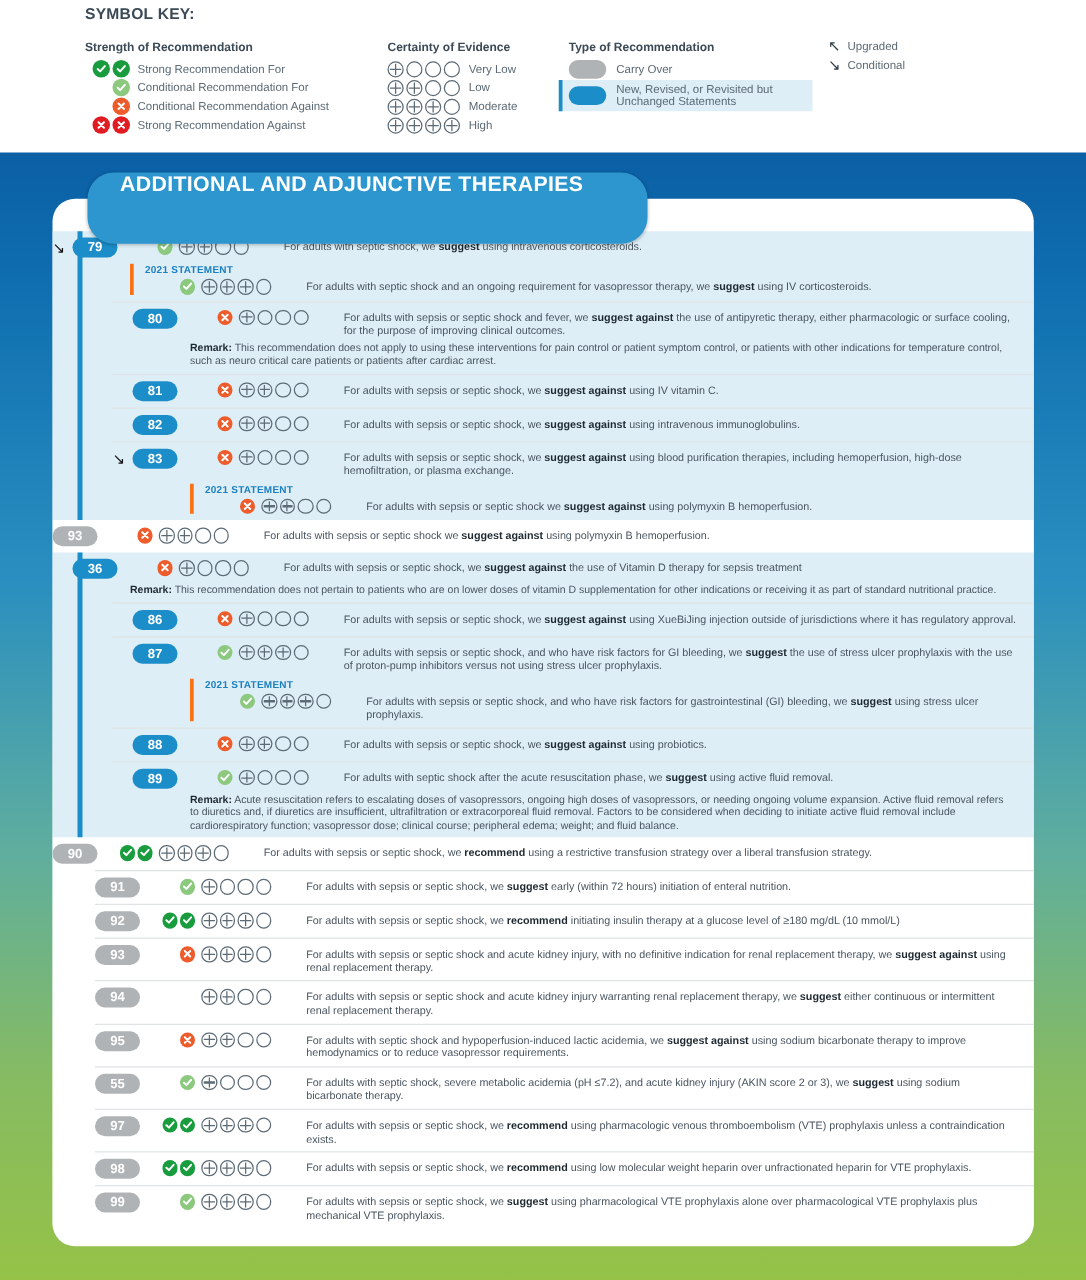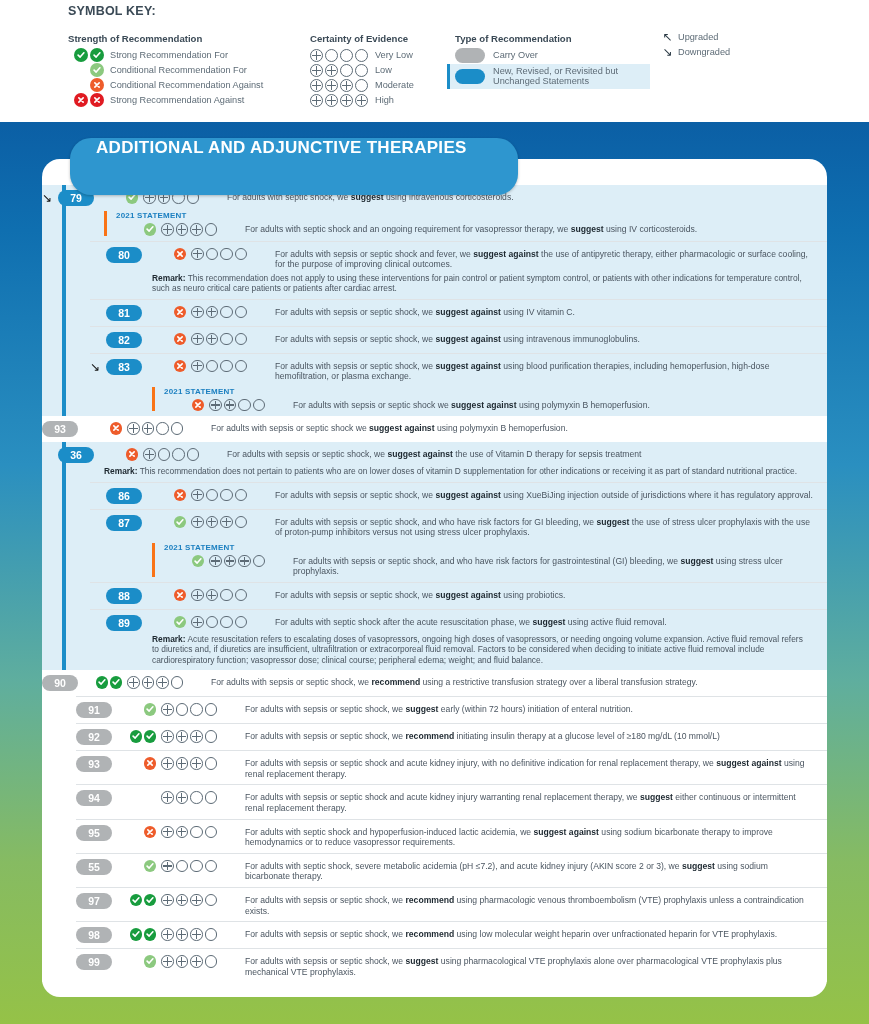--- a/index.html
+++ b/index.html
@@ -233,21 +233,21 @@
       </div>
   </div>
 
   <div class="key-col" id="key-change">
     <div class="key-row">
       <span class="arrow-gl">↖</span>
       <span class="key-label">Upgraded</span>
     </div>
     <div class="key-row">
       <span class="arrow-gl">↘</span>
-      <span class="key-label">Downgraded</span>
+      <span class="key-label">Conditional</span>
     </div>
   </div>
 </div>
 
 <div id="gradient-panel"></div>
 
 <div id="card">
   <div id="rows">
       <div class="group blue">
         <div class="rec">

